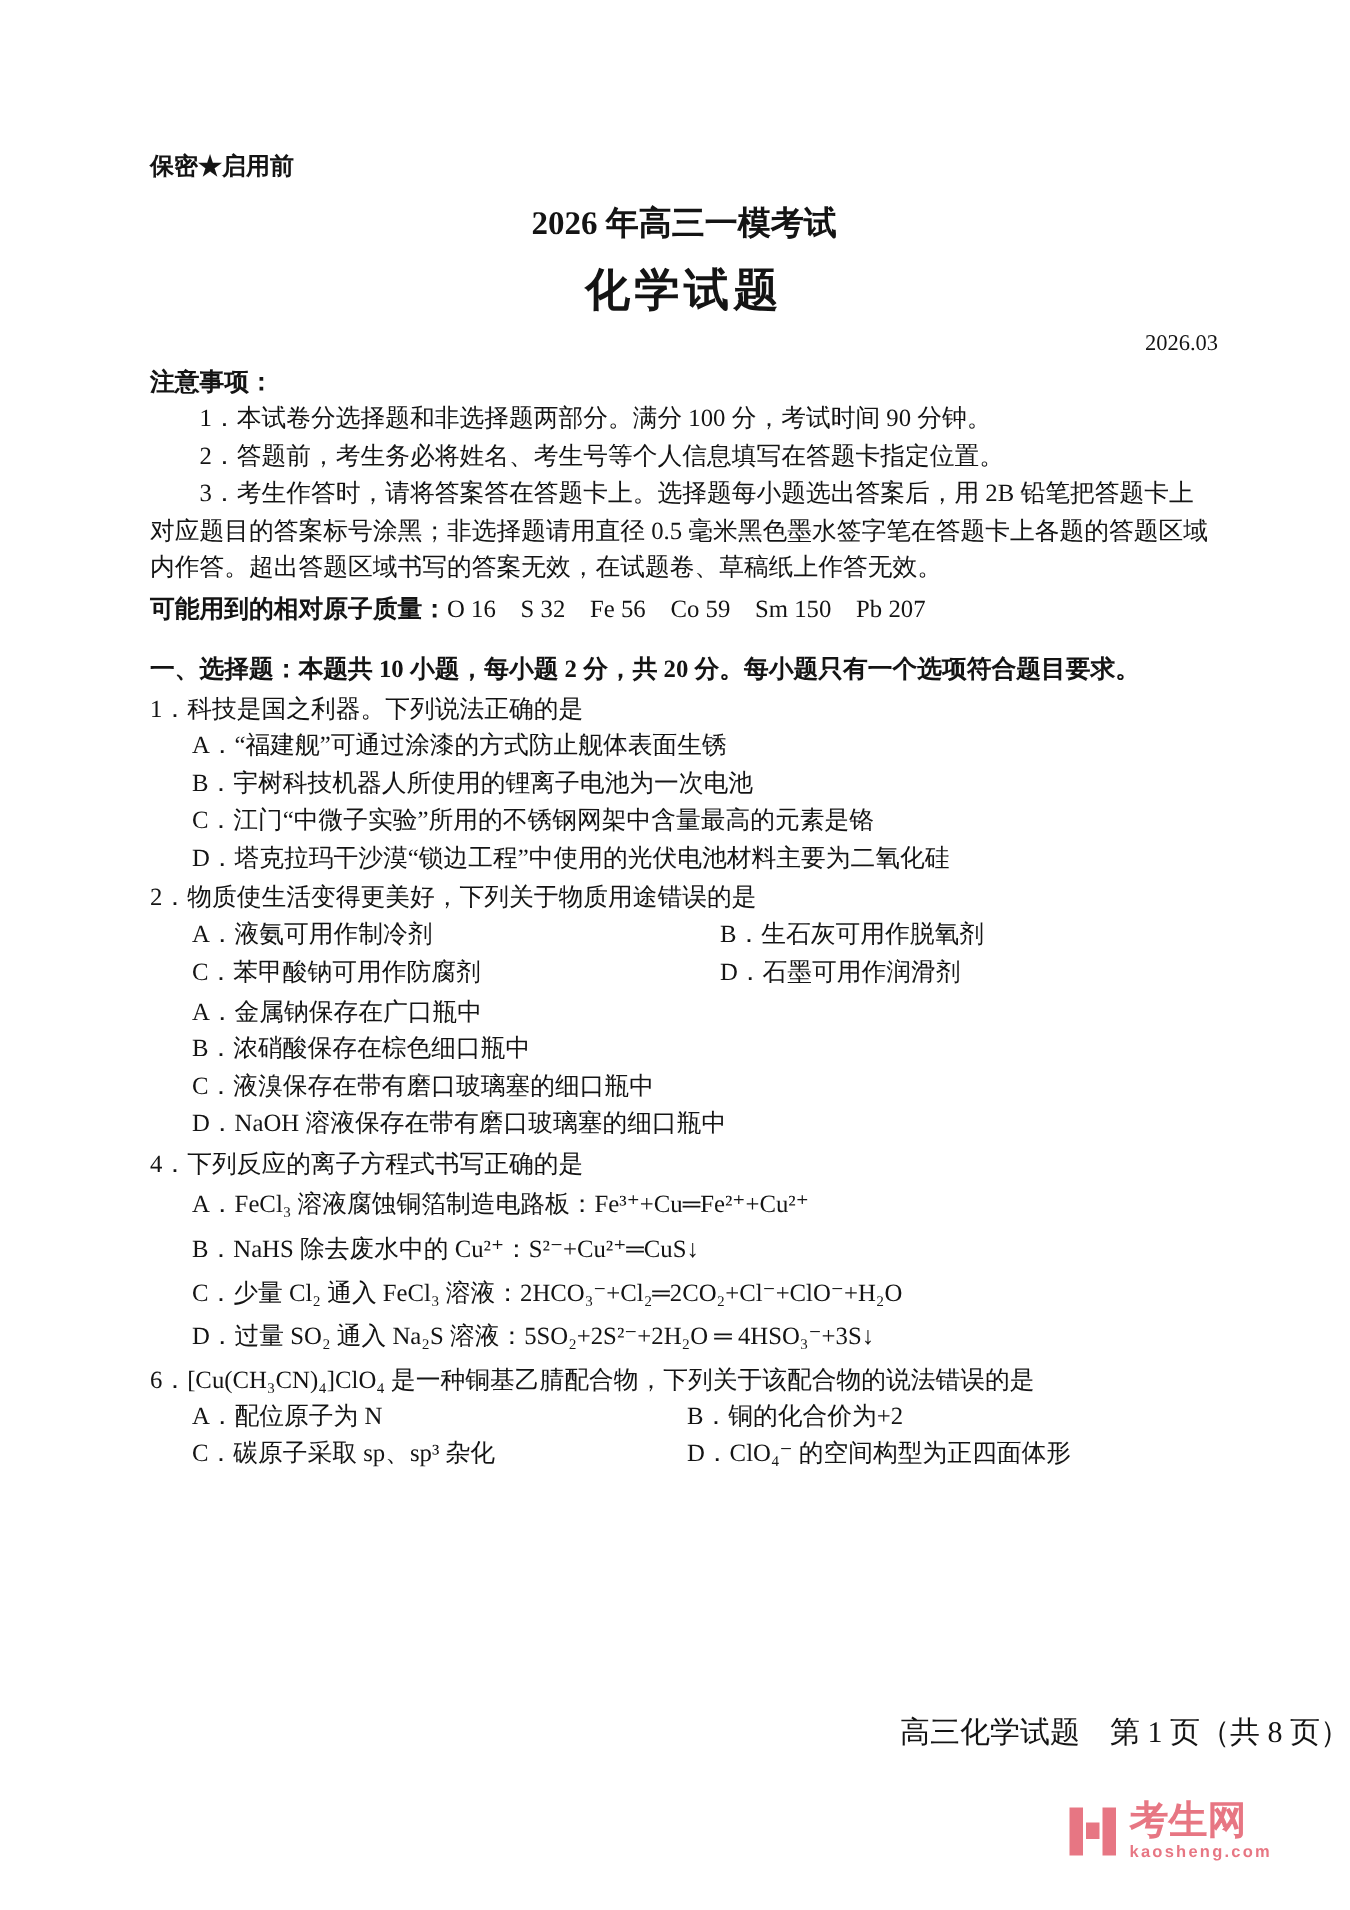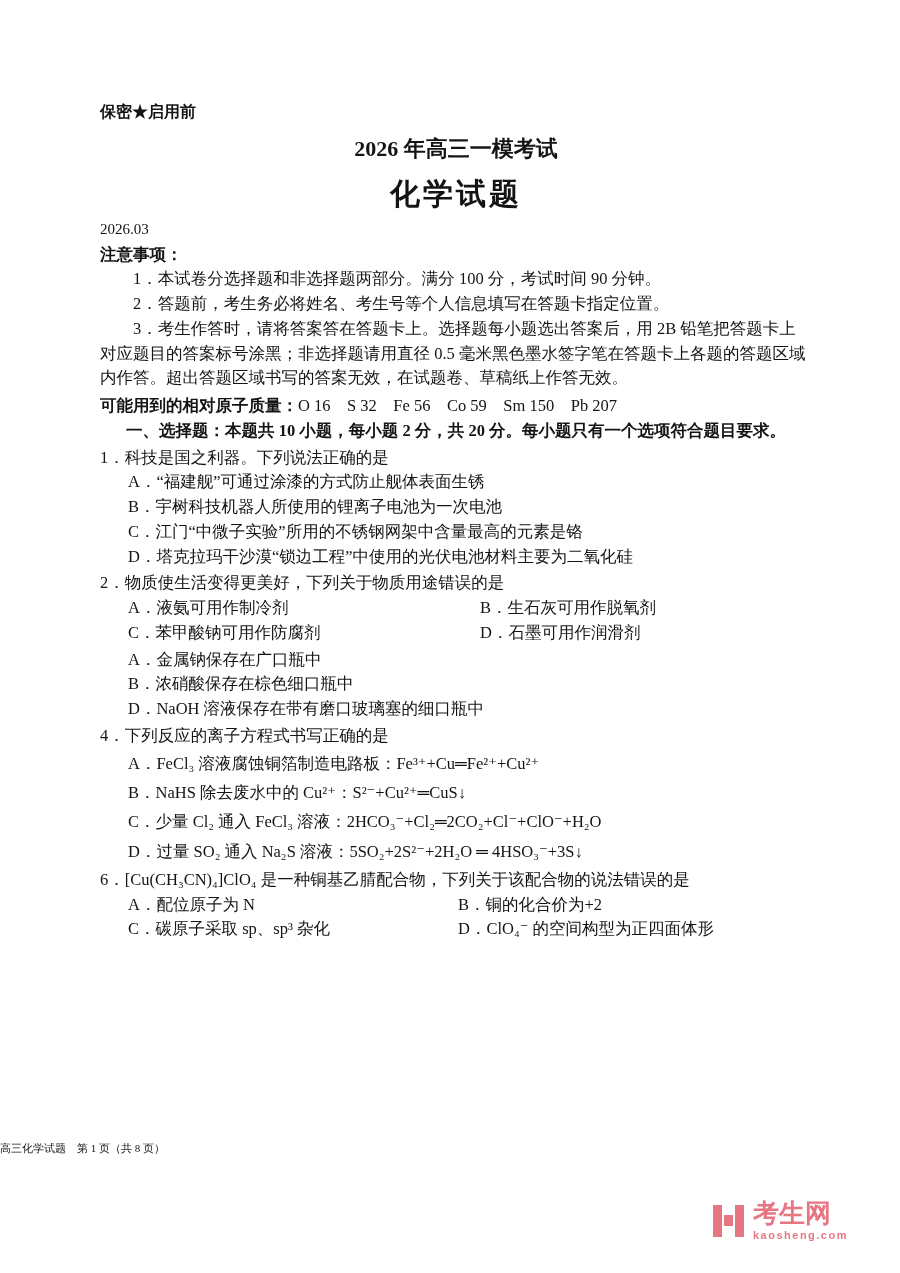--- a/index.html
+++ b/index.html
@@ -8,36 +8,36 @@
     width: 900px; height: 1273px; background: #ffffff; position: relative;
     font-family: "Liberation Serif", "DejaVu Serif", serif;
     color: #141414; overflow: hidden;
   }
   .content { position: absolute; left: 100px; top: 100px; width: 712px; font-size: 16.5px; line-height: 1.5; }
   p { margin: 0; }
   .bold { font-weight: bold; font-family: Liberation Serif, serif; }
   .classification { font-weight: bold; font-size: 16px; }
   .exam-title { text-align: center; font-weight: bold; font-size: 22px; margin-top: 8px; }
   .subject-title { text-align: center; font-weight: bold; font-size: 30px; margin-top: 6px; letter-spacing: 3px; }
-  .date { font-size: 15px; margin-top: 2px; }
+  .date { text-align: right; font-size: 15px; margin-top: 2px; }
   .notice-title { font-weight: bold; margin-top: 2px; }
   .notice-item { text-indent: 2em; }
   .atomic-mass { margin-top: 3px; }
-  .section-title { font-weight: bold; margin-top: 0; text-align: center; }
+  .section-title { font-weight: bold; margin-top: 15px; }
   .question { position: relative; margin-top: 2px; }
   .option { padding-left: 28px; }
   .opt-row { display: flex; }
   .opt-row .option:first-child { width: 352px; flex-shrink: 0; }
   .q6 .opt-row .option:first-child { width: 330px; }
   .q4 .option { line-height: 1.78; }
   .element-box {
     position: absolute; left: 478px; top: -4px; width: 118px;
     border: 1.5px solid #222; padding: 6px 12px; line-height: 1.62; background: #fff;
   }
-  .footer { position: absolute; top: 1141px; left: 0; width: 100%; text-align: left; font-size: 11px; }
+  .footer { position: absolute; top: 1141px; left: 0; width: 100%; text-align: right; font-size: 20px; }
   .logo { position: absolute; top: 1200px; right: 52px; display: flex; align-items: center; gap: 9px; opacity: 0.8; }
   .logo-icon { display: flex; align-items: center; gap: 2px; }
   .li-bar { width: 9px; height: 32px; background: currentColor; display: block; }
   .li-mid { width: 9px; height: 11px; background: currentColor; display: block; }
   .logo-name { font-size: 26px; font-weight: bold; font-family: "Liberation Sans", "DejaVu Sans", sans-serif; line-height: 1; }
   .logo-domain { font-size: 11px; font-family: "Liberation Sans", "DejaVu Sans", sans-serif; letter-spacing: 1.5px; margin-top: 3px; font-weight: bold; }
 </style>
 </head>
 <body>
 
@@ -74,20 +74,21 @@
       </div>
       <div class="opt-row">
         <p class="option">C．苯甲酸钠可用作防腐剂</p>
         <p class="option">D．石墨可用作润滑剂</p>
       </div>
     </div>
 
     <div class="question">
       <p class="option">A．金属钠保存在广口瓶中</p>
       <p class="option">B．浓硝酸保存在棕色细口瓶中</p>
+      <p class="option">C．液溴保存在带有磨口玻璃塞的细口瓶中</p>
       <p class="option">D．NaOH 溶液保存在带有磨口玻璃塞的细口瓶中</p>
     </div>
 
     <div class="question q4">
       <p class="stem">4．下列反应的离子方程式书写正确的是</p>
       <p class="option">A．FeCl₃ 溶液腐蚀铜箔制造电路板：Fe³⁺+Cu═Fe²⁺+Cu²⁺</p>
       <p class="option">B．NaHS 除去废水中的 Cu²⁺：S²⁻+Cu²⁺═CuS↓</p>
       <p class="option">C．少量 Cl₂ 通入 FeCl₃ 溶液：2HCO₃⁻+Cl₂═2CO₂+Cl⁻+ClO⁻+H₂O</p>
       <p class="option">D．过量 SO₂ 通入 Na₂S 溶液：5SO₂+2S²⁻+2H₂O ═ 4HSO₃⁻+3S↓</p>
     </div>

